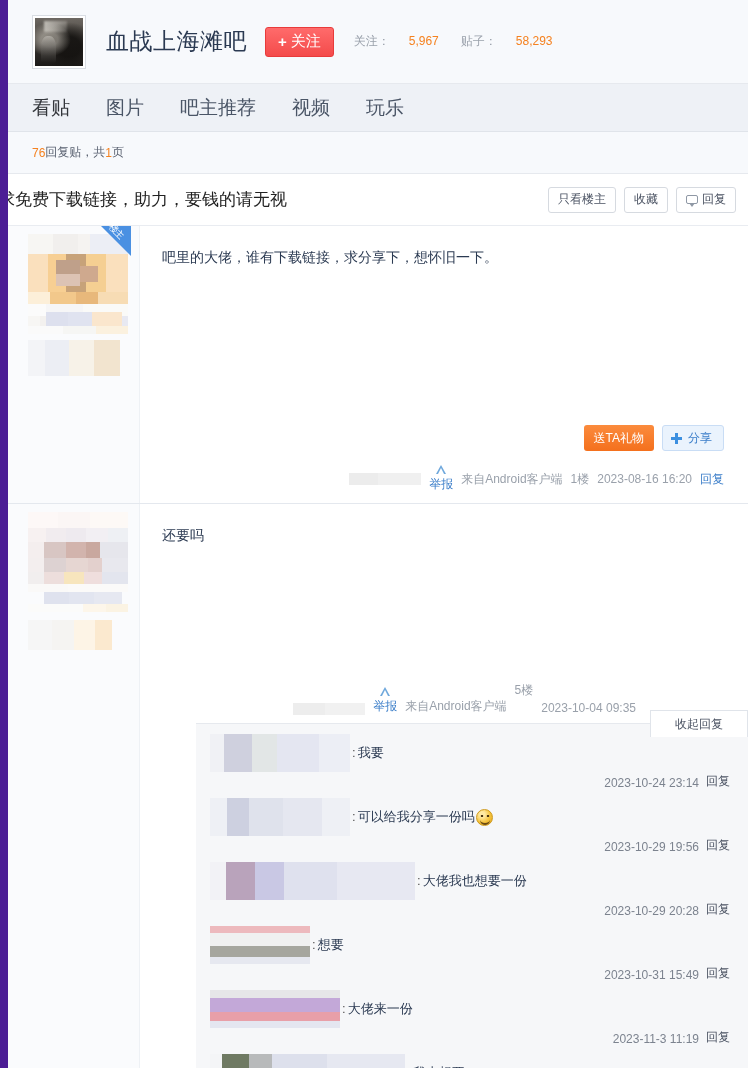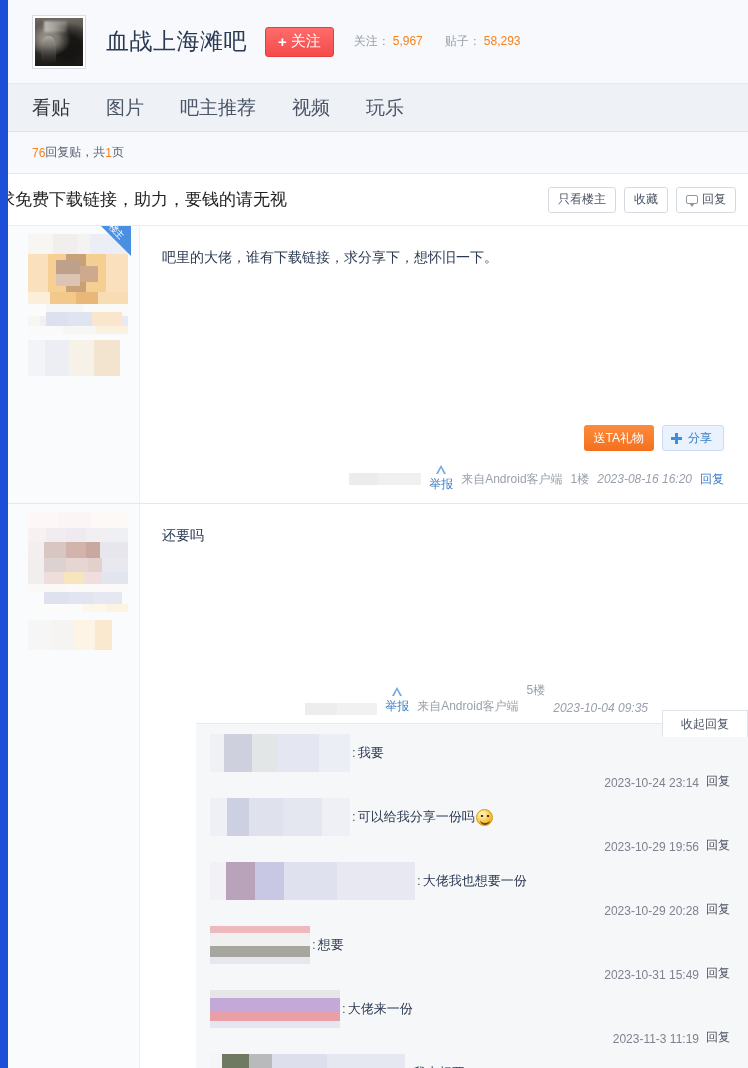--- a/index.html
+++ b/index.html
@@ -11,21 +11,21 @@
     background: #ffffff;
     font-family: "Liberation Sans", "DejaVu Sans", sans-serif;
     color: #333;
   }
 
   
   #page {
     position: relative;
     width: 610px;
     height: 1068px;
-    background: #1d4ed8;
+    background: #4c1d95;
   }
 
   #scrollpane {
     position: absolute;
     left: 8px;
     top: 0;
     width: 740px;
     height: 1068px;
     background: #ffffff;
     overflow: hidden;
@@ -104,21 +104,21 @@
 
   .stats {
     margin-left: 20px;
     display: flex;
     align-items: center;
     gap: 22px;
     font-size: 12px;
     color: #9aa1ab;
     white-space: nowrap;
   }
-  .stat-num { color: #f58220; margin-left: 3px; }
+  .stat-num { color: #f58220; margin-left: 19px; }
 
   
   .nav-tabs {
     height: 48px;
     background: #eef1f6;
     border-bottom: 1px solid #e0e4ea;
     display: flex;
     align-items: center;
     padding-left: 24px;
     gap: 36px;
@@ -342,29 +342,29 @@
     content: "";
     position: absolute;
     left: -3px; top: 3px;
     width: 0; height: 0;
     border-left: 3px solid transparent;
     border-right: 3px solid transparent;
     border-bottom: 6px solid #ffffff;
   }
   .meta-src { color: #9aa1ab; }
   .meta-floor { color: #9aa1ab; }
-  .meta-time { color: #9aa1ab; font-style: italic; }
+  .meta-time { color: #9aa1ab; }
   .meta-reply { color: #3b7ec9; cursor: pointer; }
 
   .collapse-tab {
     border: 1px solid #e0e4ea;
     border-bottom: none;
     background: #ffffff;
     height: 27px;
-    padding: 0 18px;
+    padding: 0 24px;
     display: flex;
     align-items: center;
     font-size: 12px;
     color: #4a5262;
     cursor: pointer;
     margin-bottom: -10px;
     position: relative;
     top: 4px;
     white-space: nowrap;
   }

